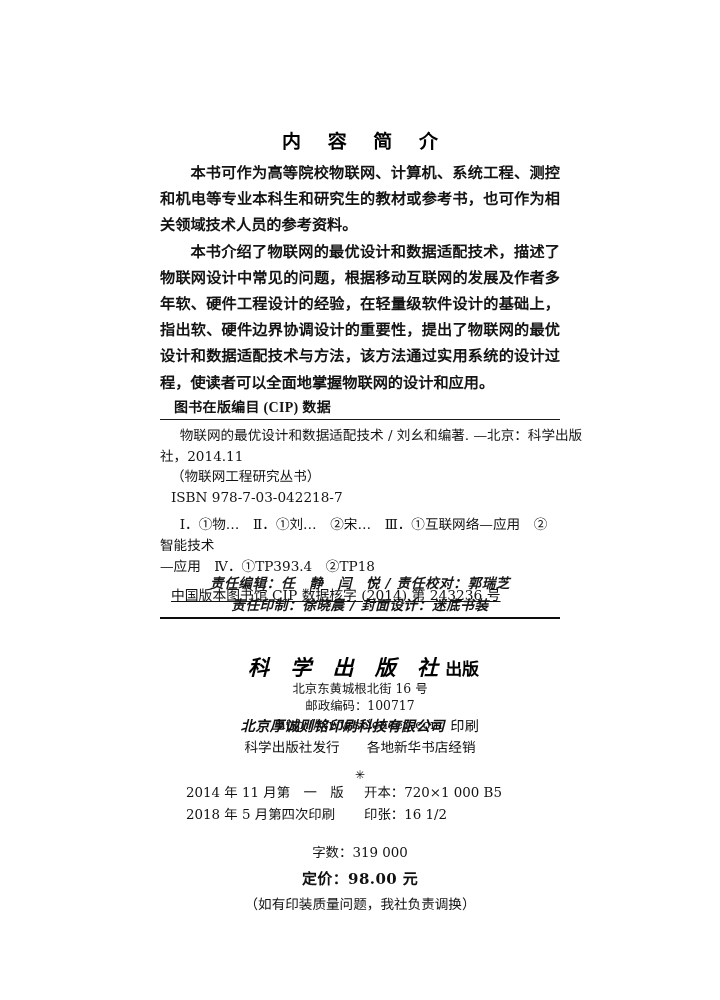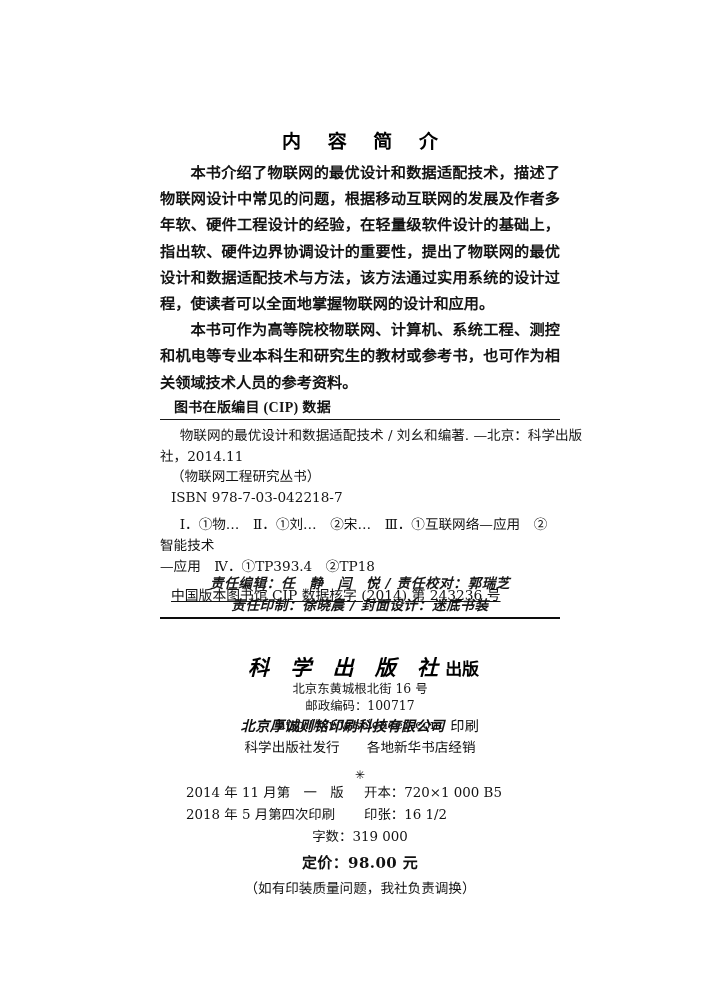--- a/index.html
+++ b/index.html
@@ -211,20 +211,21 @@
     white-space: nowrap;
   }
   .pd-right {
     width: 170px;
     text-align: left;
     white-space: nowrap;
   }
   .pd-center {
     text-align: center;
     padding-top: 1px;
+    margin-top: 16px;
   }
   .price {
     text-align: center;
     font-weight: 700;
     font-size: 15px;
     line-height: 24px;
     padding-top: 3px;
     letter-spacing: .4px;
   }
   .exchange-note {
@@ -235,22 +236,22 @@
   }
 </style>
 </head>
 <body>
 
 <div class="page">
 
   <div class="col abstract-title">内 容 简 介</div>
 
   <div class="col abstract-body">
+    <p>本书可作为高等院校物联网、计算机、系统工程、测控和机电等专业本科生和研究生的教材或参考书，也可作为相关领域技术人员的参考资料。</p>
     <p>本书介绍了物联网的最优设计和数据适配技术，描述了物联网设计中常见的问题，根据移动互联网的发展及作者多年软、硬件工程设计的经验，在轻量级软件设计的基础上，指出软、硬件边界协调设计的重要性，提出了物联网的最优设计和数据适配技术与方法，该方法通过实用系统的设计过程，使读者可以全面地掌握物联网的设计和应用。</p>
-    <p>本书可作为高等院校物联网、计算机、系统工程、测控和机电等专业本科生和研究生的教材或参考书，也可作为相关领域技术人员的参考资料。</p>
   </div>
 
   <div class="col cip">
 
     <div class="cip-head">图书在版编目 (CIP) 数据</div>
 
     <div class="rule-thin"></div>
 
     <div class="cip-body">
       <p class="ln ind1">物联网的最优设计和数据适配技术 / 刘幺和编著. —北京：科学出版</p>

